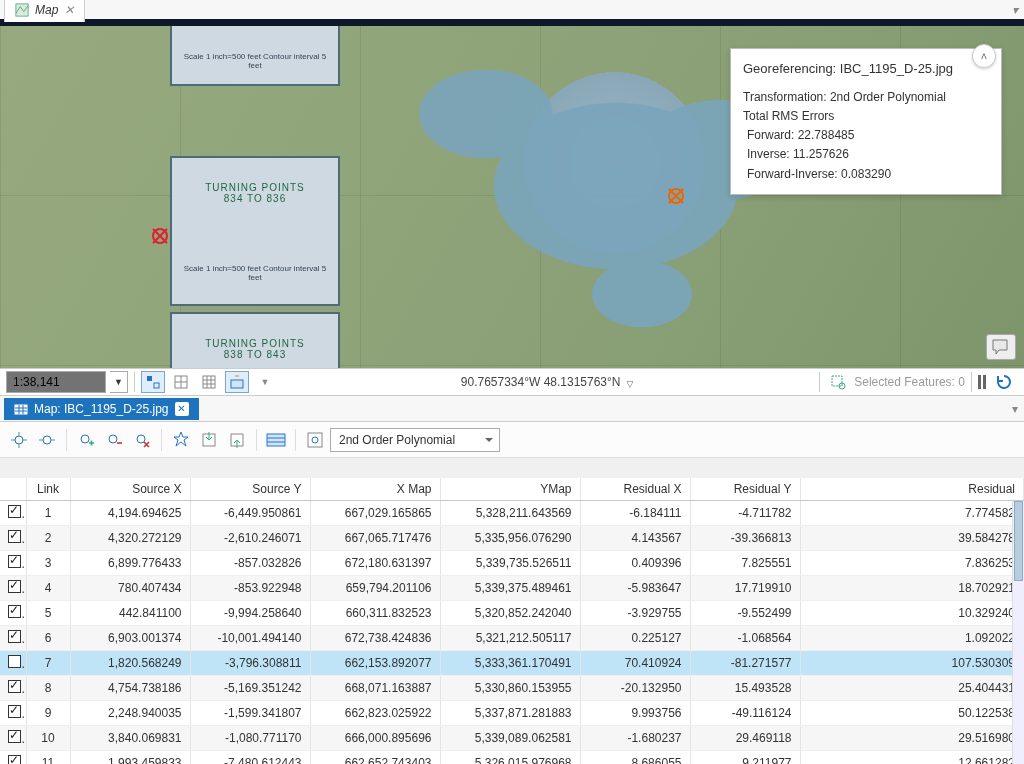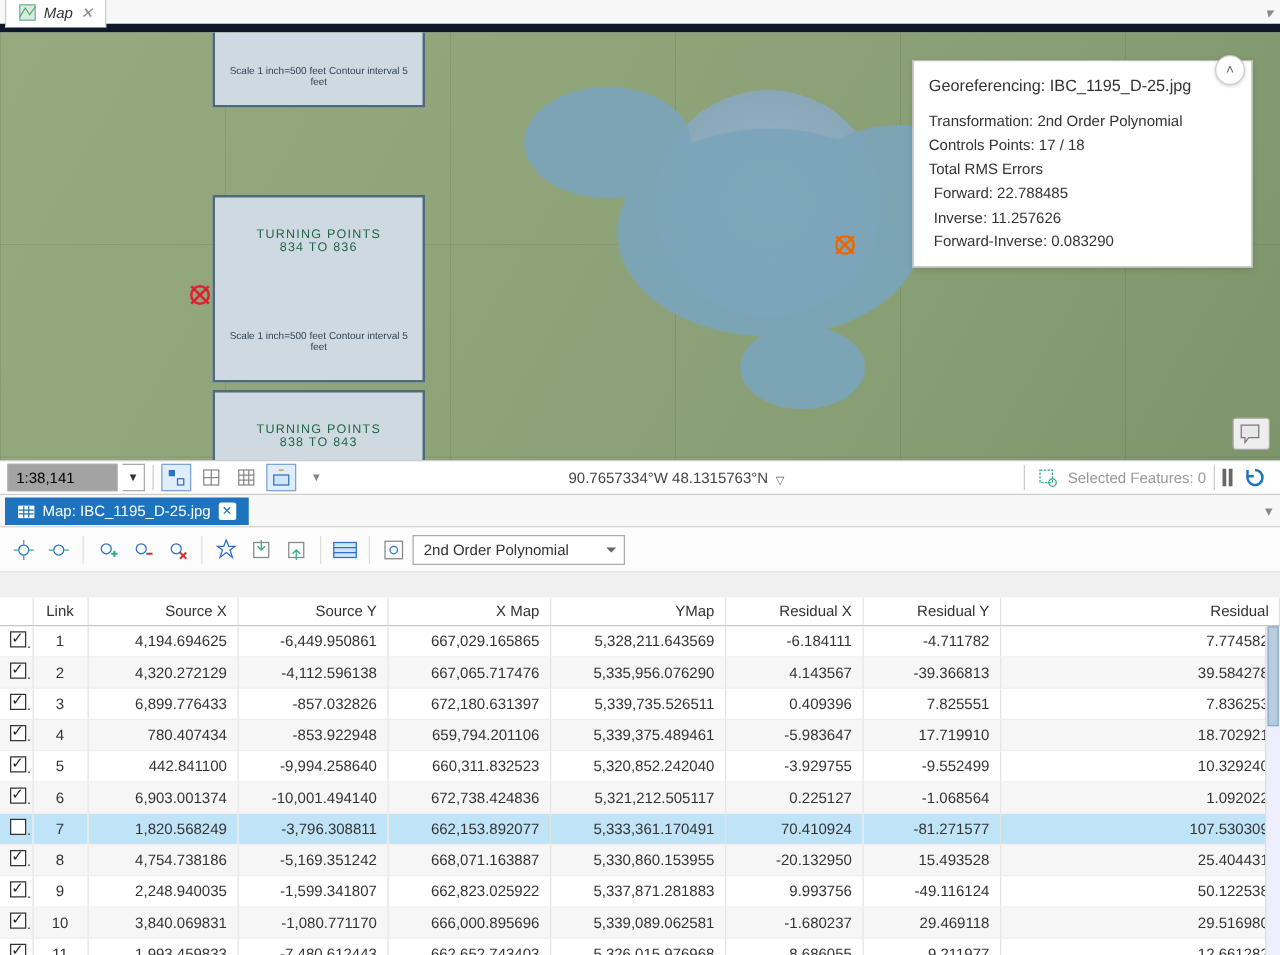--- a/index.html
+++ b/index.html
@@ -39,21 +39,21 @@
   .cp { position:absolute; width:20px; height:20px; display:flex; align-items:center; justify-content:center; }
   .cp svg { overflow: visible; }
 
   
   .georef-panel { position:absolute; top:22px; right:22px; width:272px; background:#fff; border:1px solid #bbb; padding:10px 12px; line-height:1.6; box-shadow:0 2px 6px rgba(0,0,0,.15); }
   .georef-panel .title { font-weight: normal; font-size: 13px; margin-bottom: 8px; }
   .close-btn { position:absolute; top:18px; right:28px; width:24px; height:24px; border-radius:50%; background:#fff; border:1px solid #ccc; display:flex; align-items:center; justify-content:center; box-shadow: 0 1px 3px rgba(0,0,0,.2); z-index:3;}
 
   
   .statusbar { height: 28px; background:#fff; border-top:1px solid #ccc; border-bottom:1px solid #ccc; display:flex; align-items:center; padding:0 6px; gap:4px; }
-  .scale-input { width: 88px; height:22px; border:1px solid #aaa; padding:0 6px; background:#a3a3a3; }
+  .scale-input { width: 100px; height:22px; border:1px solid #aaa; padding:0 6px; background:#737373; }
   .scale-drop { width:18px; height:22px; border:1px solid #aaa; border-left:none; display:flex; align-items:center; justify-content:center; }
   .icon-btn { width:24px; height:22px; display:flex; align-items:center; justify-content:center; border:1px solid transparent; }
   .icon-btn.on { background:#e0edfa; border:1px solid #7aa5d8; }
   .vsep { width:1px; height:20px; background:#ccc; margin:0 2px; }
   .coord { flex:0 0 auto; margin-left:auto; margin-right:auto; color:#444; display:flex; align-items:flex-end; gap:6px;}
   .pause { display:flex; gap:2px; }
   .pause span{ width:3px; height:14px; background:#666; display:block;}
   .refresh { color:#1e73be; }
 
   
@@ -129,21 +129,20 @@
         <path d="M3 3 L17 17 M17 3 L3 17" stroke="#e60" stroke-width="2"></path>
       </svg>
   </div>
 
   <div class="close-btn">
     <span style="font-size:11px;color:#666">˄</span>
   </div>
   <div class="georef-panel">
     <div class="title">Georeferencing: IBC_1195_D-25.jpg</div>
     <div><span>Transformation:</span> <span>2nd Order Polynomial</span></div>
-    <div><span>Controls Points:</span> <span>17 / 18</span></div>
     <div>Total RMS Errors</div>
     <div style="padding-left:4px"><span>Forward:</span> <span>22.788485</span></div>
     <div style="padding-left:4px"><span>Inverse:</span> <span>11.257626</span></div>
     <div style="padding-left:4px"><span>Forward-Inverse:</span> <span>0.083290</span></div>
   </div>
 
   <div style="position:absolute; right:8px; bottom:8px; width:30px; height:26px; background:#eee; border:1px solid #aaa; border-radius:3px; display:flex; align-items:center; justify-content:center;">
     <svg width="18" height="16" viewBox="0 0 18 16">
         <path d="M1 1 h14 v10 h-8 l-3 4 v-4 h-3 z" fill="#e8e8e8" stroke="#777"></path>
       </svg>
@@ -326,21 +325,21 @@
           <td class="num">667,029.165865</td>
           <td class="num">5,328,211.643569</td>
           <td class="num">-6.184111</td>
           <td class="num">-4.711782</td>
           <td class="num">7.774582</td>
         </tr>
         <tr>
           <td class="sel-col"><span class="cb on"></span></td>
           <td style="text-align:center">2</td>
           <td class="num">4,320.272129</td>
-          <td class="num">-4,112.596138</td>
+          <td class="num">-2,610.246071</td>
           <td class="num">667,065.717476</td>
           <td class="num">5,335,956.076290</td>
           <td class="num">4.143567</td>
           <td class="num">-39.366813</td>
           <td class="num">39.584278</td>
         </tr>
         <tr>
           <td class="sel-col"><span class="cb on"></span></td>
           <td style="text-align:center">3</td>
           <td class="num">6,899.776433</td>

